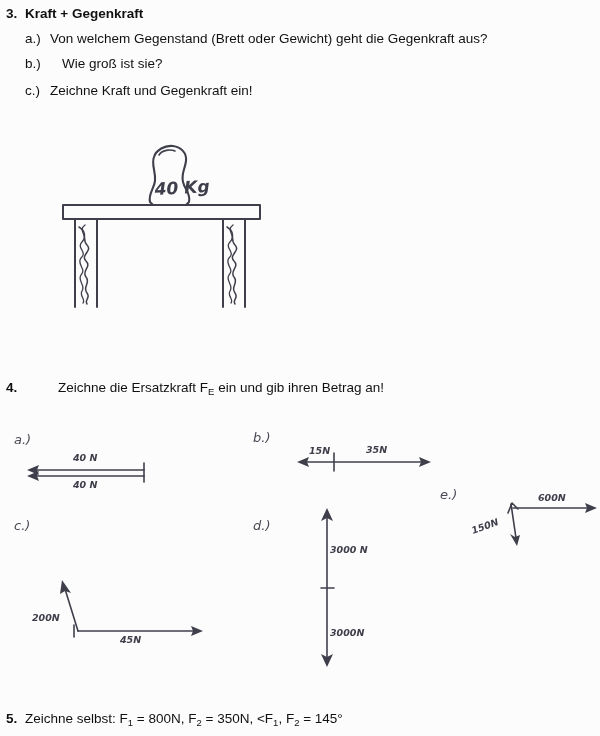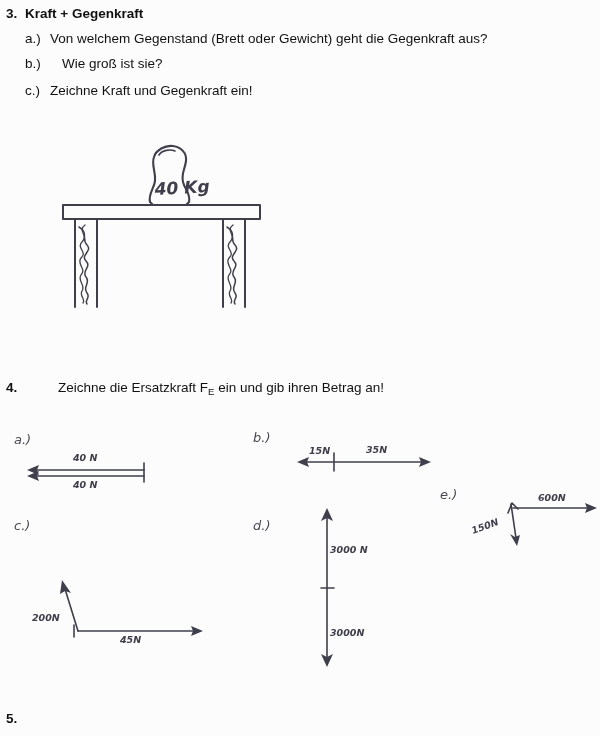--- a/index.html
+++ b/index.html
@@ -146,14 +146,15 @@
   <svg style="left:300px; top:505px;" width="80" height="168" viewBox="0 0 80 168">
     <line class="ink" stroke-width="1.6" x1="27" y1="12" x2="27" y2="152"></line>
     <path class="inkfill" d="M27 3 L33 16 L27 13 L21 16 Z"></path>
     <path class="inkfill" d="M27 162 L21 149 L27 152 L33 149 Z"></path>
     <line class="ink" stroke-width="1.6" x1="21" y1="83" x2="34" y2="83"></line>
     <text class="inkfill" x="30" y="48" font-family="DejaVu Sans, sans-serif" font-size="9.5" font-style="italic" font-weight="600">3000 N</text>
     <text class="inkfill" x="30" y="131" font-family="DejaVu Sans, sans-serif" font-size="9.5" font-style="italic" font-weight="600">3000N</text>
   </svg>
 
   <div class="qnum" style="left:6px; top:711px;">5.</div>
+  <div class="qline" style="left:25px; top:711px;"><span>Zeichne selbst: F</span><sub>1</sub><span> = 800N, F</span><sub>2</sub><span> = 350N, &lt;F</span><sub>1</sub><span>, F</span><sub>2</sub><span> = 145°</span></div>
 
 </div>
 
 </body></html>

